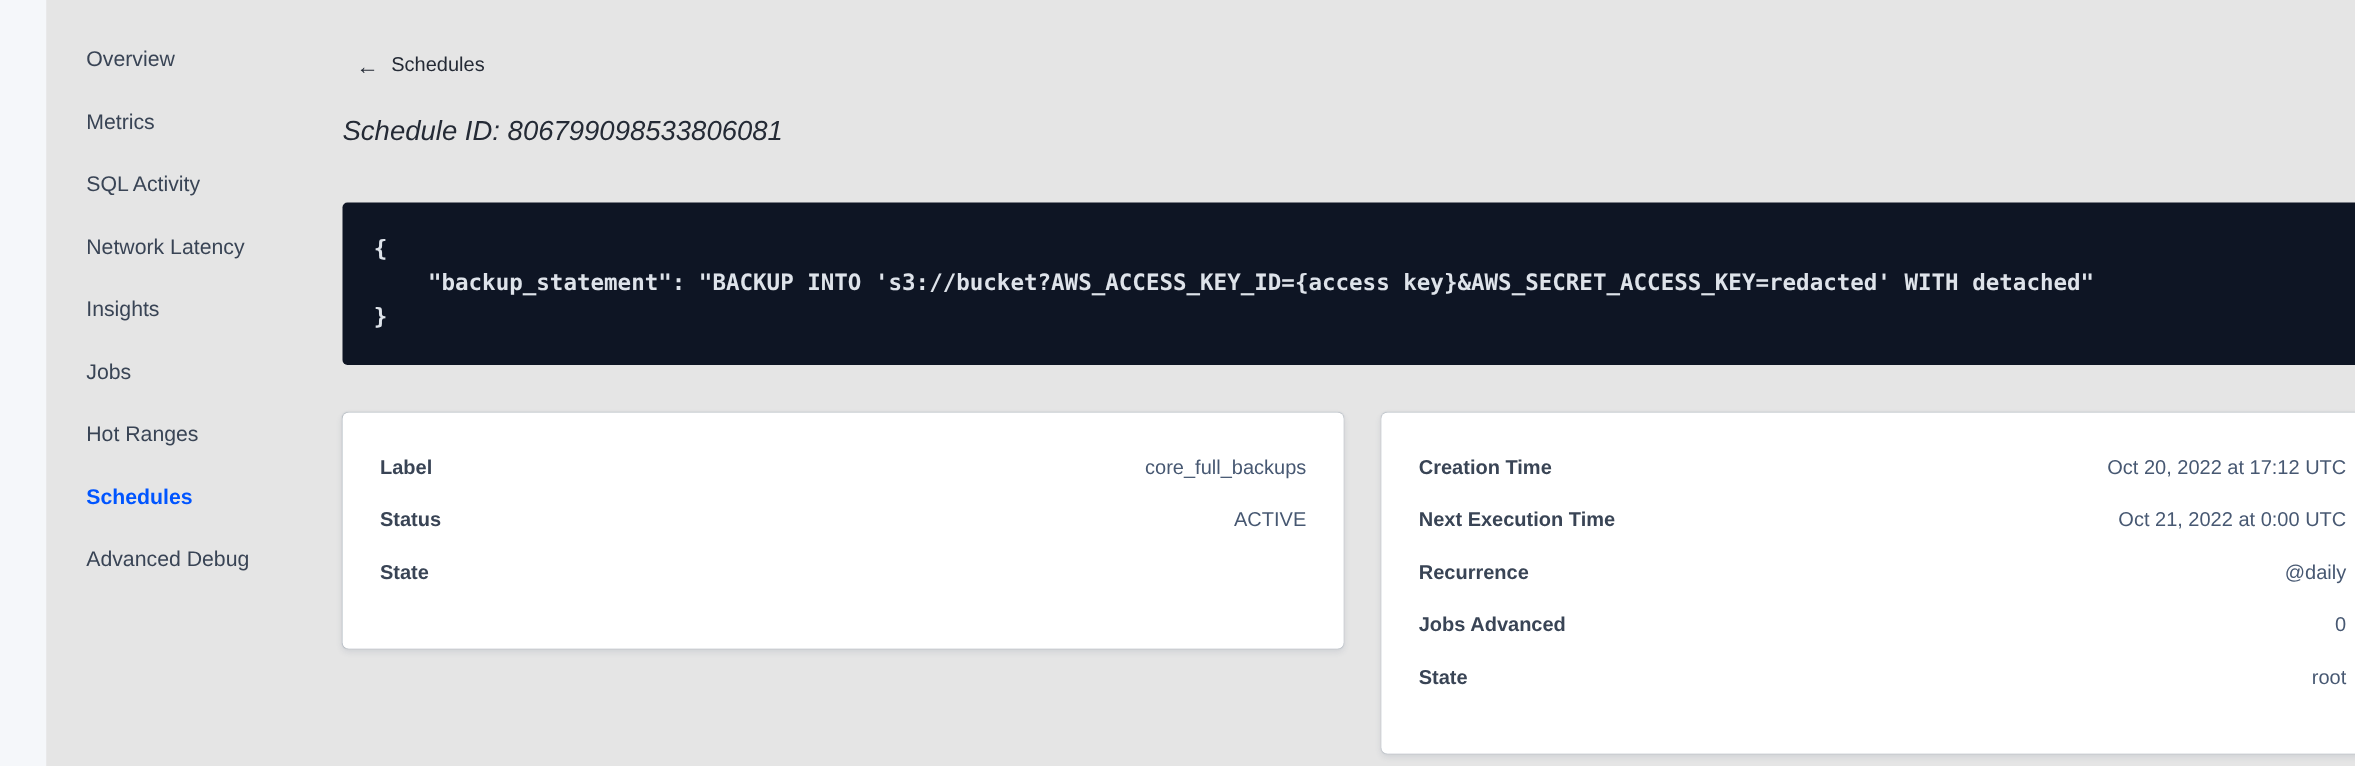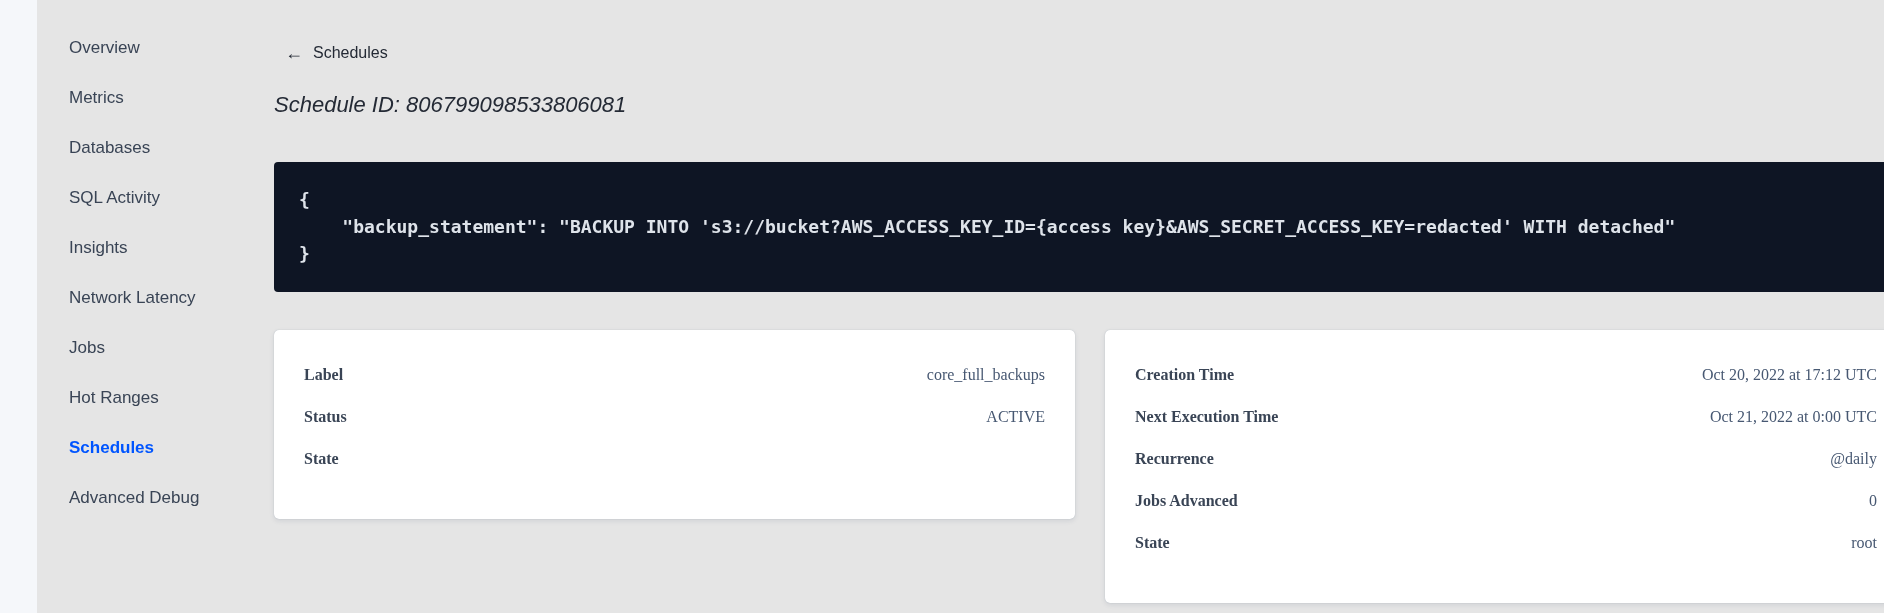--- a/index.html
+++ b/index.html
@@ -43,42 +43,40 @@
     font-size: 18px; font-weight: bold; color: #dee3ea;
     overflow: hidden;
   }
   .code-line { white-space: pre; line-height: 27px; }
 
   
   .card {
     position: absolute; background: #ffffff; border-radius: 5px;
     box-shadow: 0 0 1px rgba(67,90,111,0.35), 0 2px 5px rgba(60,76,110,0.12);
     padding: 24px 30px 0 30px;
-    font-family: Liberation Serif, serif;
   }
   .card-left  { left: 237px;  top: 330px; width: 801px; height: 189px; }
   .card-right { left: 1068px; top: 330px; width: 802px; height: 273px; }
   .card-row {
     height: 42px; display: flex; align-items: center; justify-content: space-between;
   }
   .card-row .label { font-size: 16px; font-weight: 600; color: #394455; }
   .card-row .value { font-size: 16px; font-weight: 400; color: #475872; text-align: center; }
 </style>
 </head>
 <body>
 
 <div class="app">
 
   <nav class="sidebar">
     <div class="nav-item">Overview</div>
     <div class="nav-item">Metrics</div>
-    <div class="nav-item">Databases</div>
     <div class="nav-item">SQL Activity</div>
+    <div class="nav-item">Network Latency</div>
     <div class="nav-item">Insights</div>
-    <div class="nav-item">Network Latency</div>
     <div class="nav-item">Jobs</div>
     <div class="nav-item">Hot Ranges</div>
     <div class="nav-item active">Schedules</div>
     <div class="nav-item">Advanced Debug</div>
   </nav>
 
   <div class="back-link">
     <span class="arrow">←</span>
     <span>Schedules</span>
   </div>

